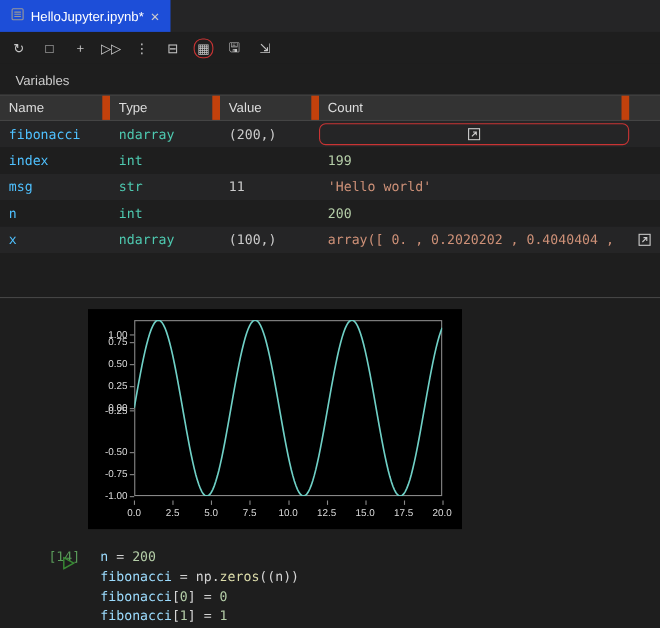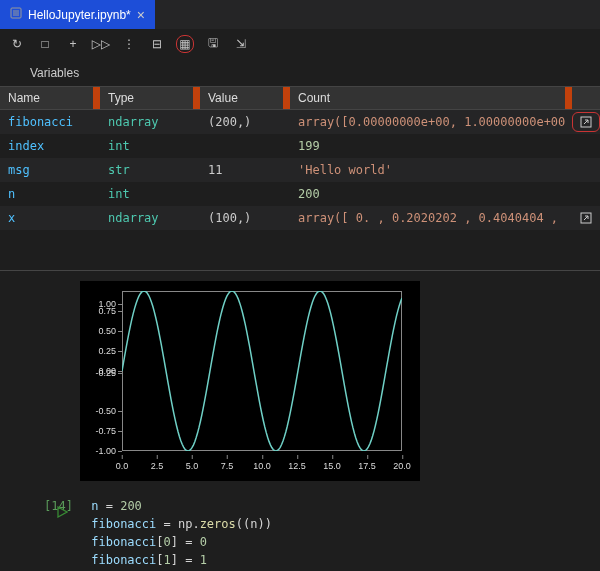--- a/index.html
+++ b/index.html
@@ -34,21 +34,21 @@
     display: flex; align-items: center; justify-content: center;
     width: 18px; height: 18px;
     color: #c5c5c5;
   }
   .toolbar .circled {
     border: 1.5px solid #c93434;
     border-radius: 8px;
     padding: 1px 3px;
   }
   .panel-title {
-    padding: 8px 30px 6px;
+    padding: 8px 14px 6px;
     color: #ccc; font-size: 12px;
   }
   .vars-header {
     display: grid;
     grid-template-columns: 100px 100px 90px 1fr 28px;
     background: #333333;
     border-top: 1px solid #444;
     border-bottom: 1px solid #444;
   }
   .vars-header > div {
@@ -147,21 +147,20 @@
     <div>Type</div>
     <div>Value</div>
     <div>Count</div>
     <div></div>
   </div>
 <div class="vars-body" id="vars-body">
     <div class="vars-row">
       <div class="var-name">fibonacci</div>
       <div class="var-type">ndarray</div>
       <div class="var-count">(200,)</div>
-      <div class="var-value">array([0.00000000e+00, 1.00000000e+00</div>
       <div class="expand-icon circled">
         <svg width="12" height="12" viewBox="0 0 12 12">
           <rect x="1" y="1" width="10" height="10" fill="none" stroke="#ccc"></rect>
           <path d="M4 8 L8 4 M5 4 H8 V7" fill="none" stroke="#ccc"></path>
         </svg>
       </div>
     </div>
     <div class="vars-row">
       <div class="var-name">index</div>
       <div class="var-type">int</div>

